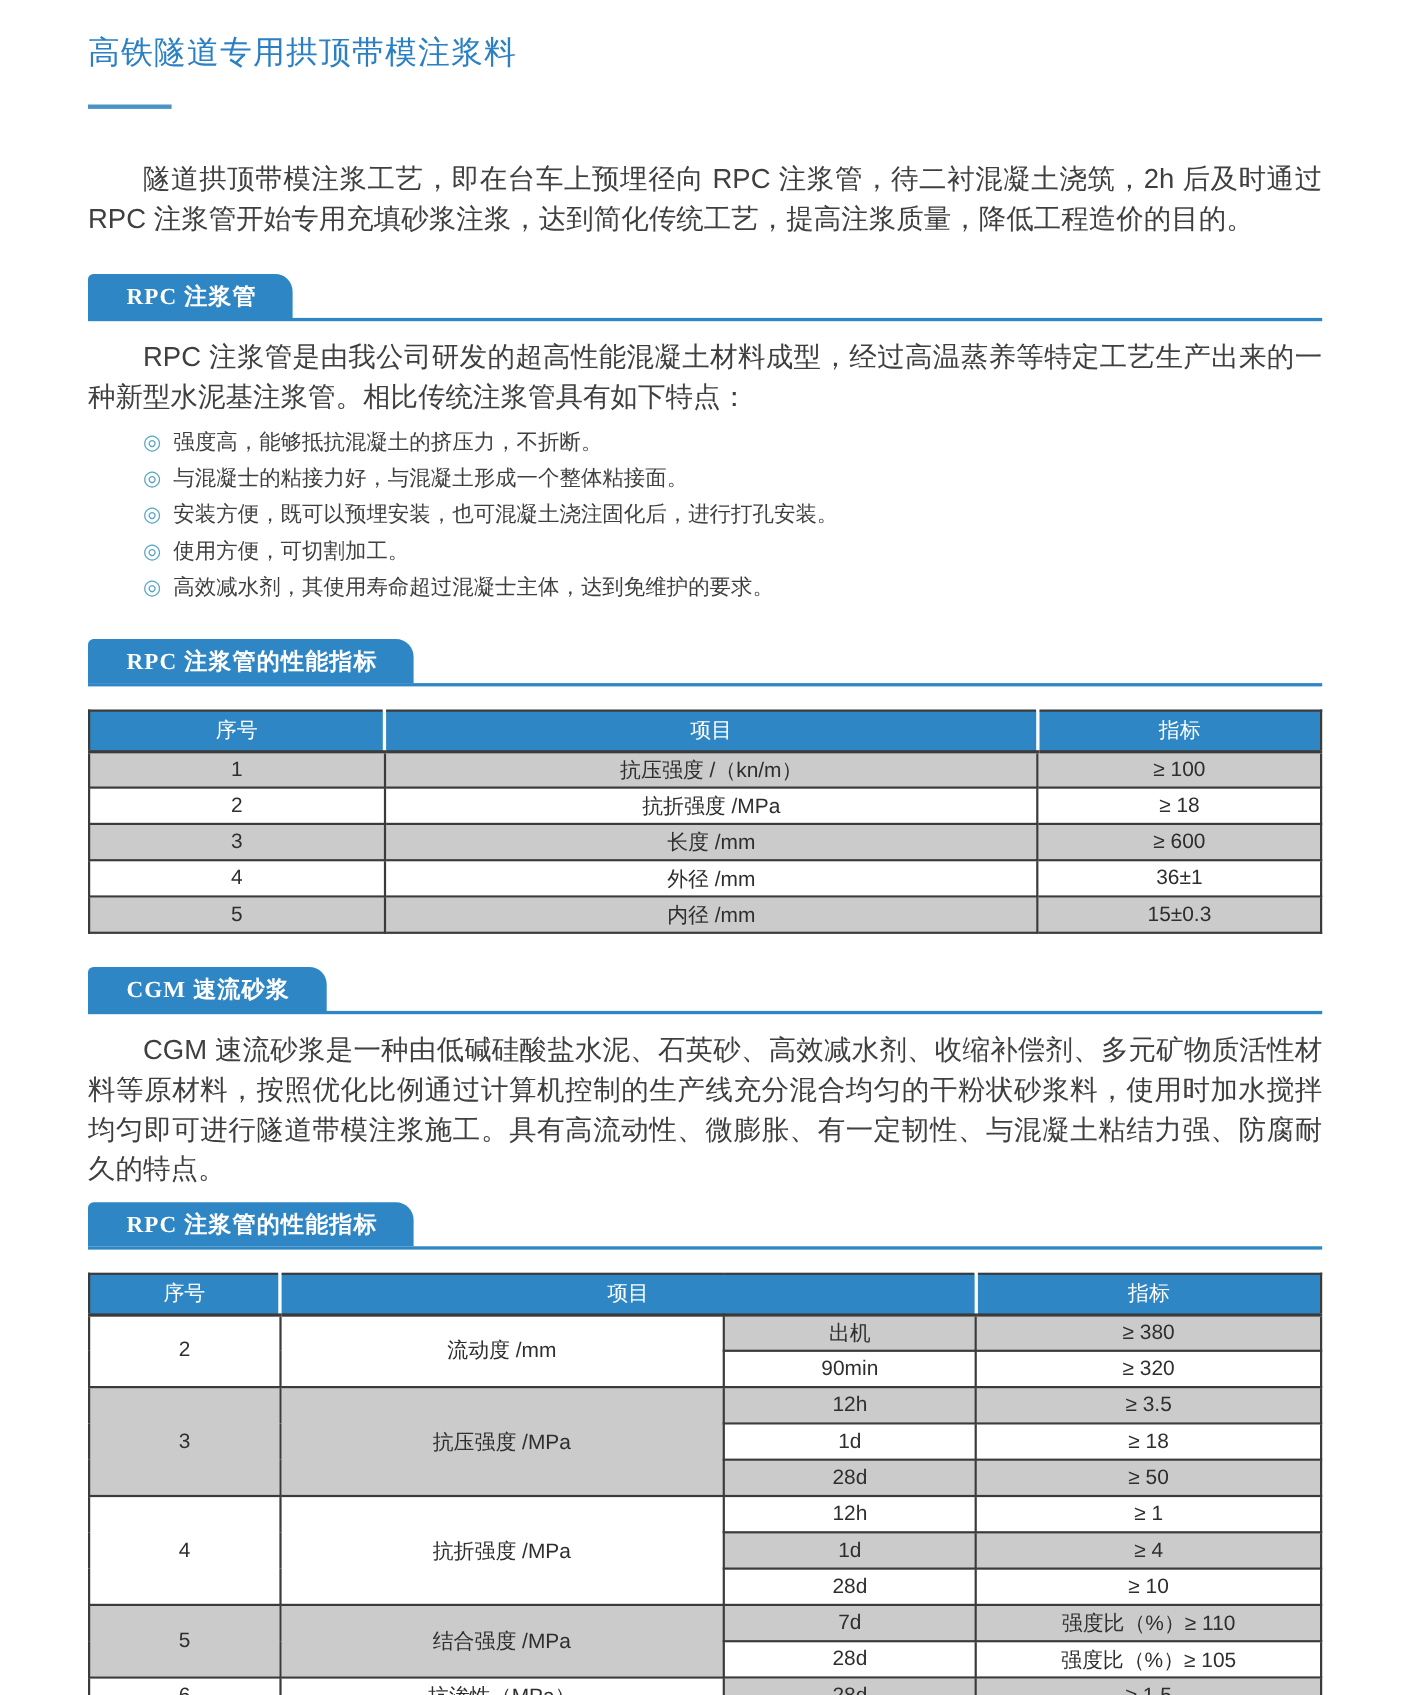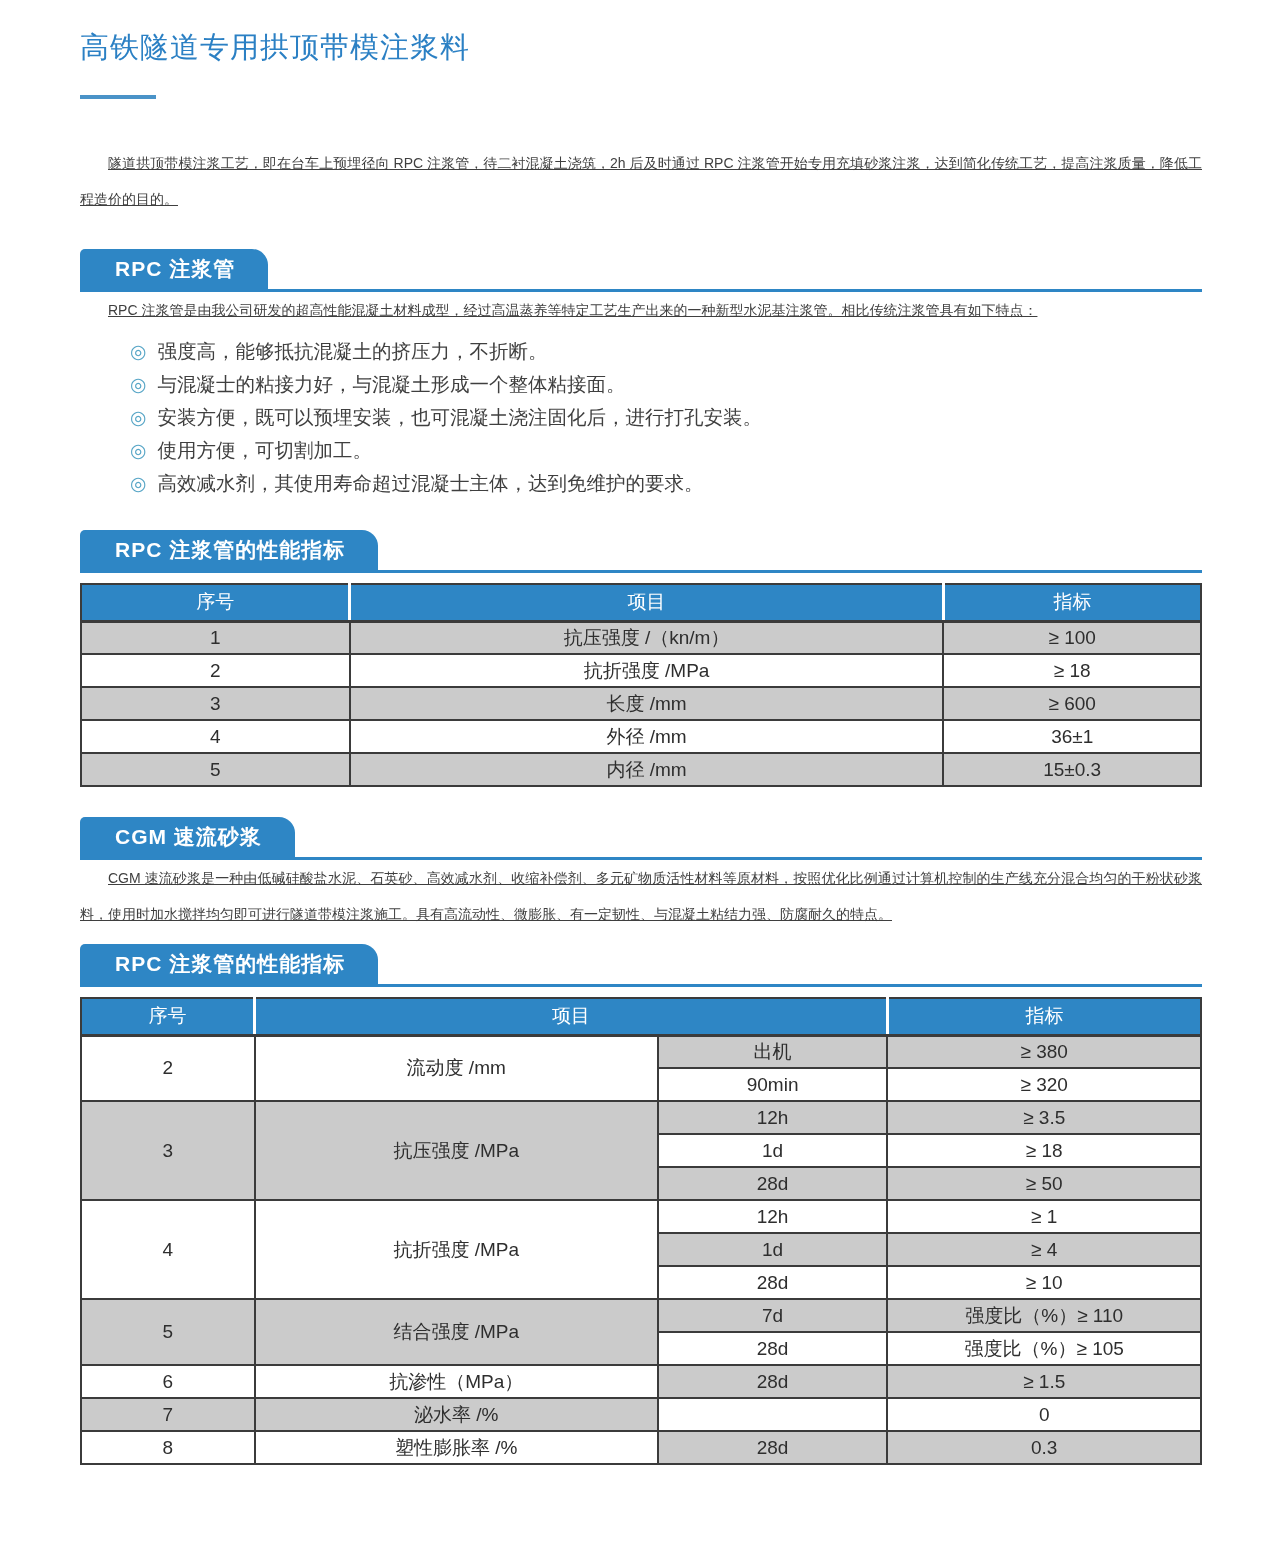--- a/index.html
+++ b/index.html
@@ -29,46 +29,46 @@
     font-weight:normal;
     letter-spacing:1px;
     color:#2b80c4;
   }
   .title-underline{
     width:76px;height:4px;background:#4a93c8;margin-top:27px;
   }
   
   .para{
     margin:0;
-    font-size:14px;
+    font-size:25px;
     line-height:36px;
     text-indent:2em;
     text-align:justify;
     color:var(--text-main);
-    text-decoration:underline;
   }
   .intro{margin-top:46px;}
   
   .banner-row{
     border-bottom:3px solid var(--accent);
     line-height:0;
     margin-top:32px;
+    font-family:Liberation Serif, serif;
   }
   .banner-tab{
     display:inline-block;
     background:var(--accent);
     color:#ffffff;
     font-size:21px;
     font-weight:bold;
     line-height:24px;
     padding:8px 33px 8px 35px;
     border-radius:5px 16px 0 0;
     letter-spacing:1px;
   }
-  .after-banner{}
+  .after-banner{margin-top:15px;}
   
   ul.bullets{
     list-style:none;
     margin:7px 0 0 0;
     padding:0 0 0 38px;
   }
   ul.bullets li{
     font-size:19.5px;
     line-height:33px;
     color:var(--text-main);
@@ -77,21 +77,21 @@
   ul.bullets .marker{
     color:#56a5c6;
     margin-right:11px;
     font-size:19px;
   }
   
   table.spec{
     width:100%;
     border-collapse:collapse;
     table-layout:fixed;
-    margin-top:10px;
+    margin-top:21px;
   }
   table.spec th{
     background:var(--accent);
     color:#ffffff;
     font-weight:normal;
     font-size:19px;
     height:37px;
     border-top:2px solid var(--border-dark);
     border-bottom:3px solid var(--border-dark);
     border-left:3px solid #ffffff;

